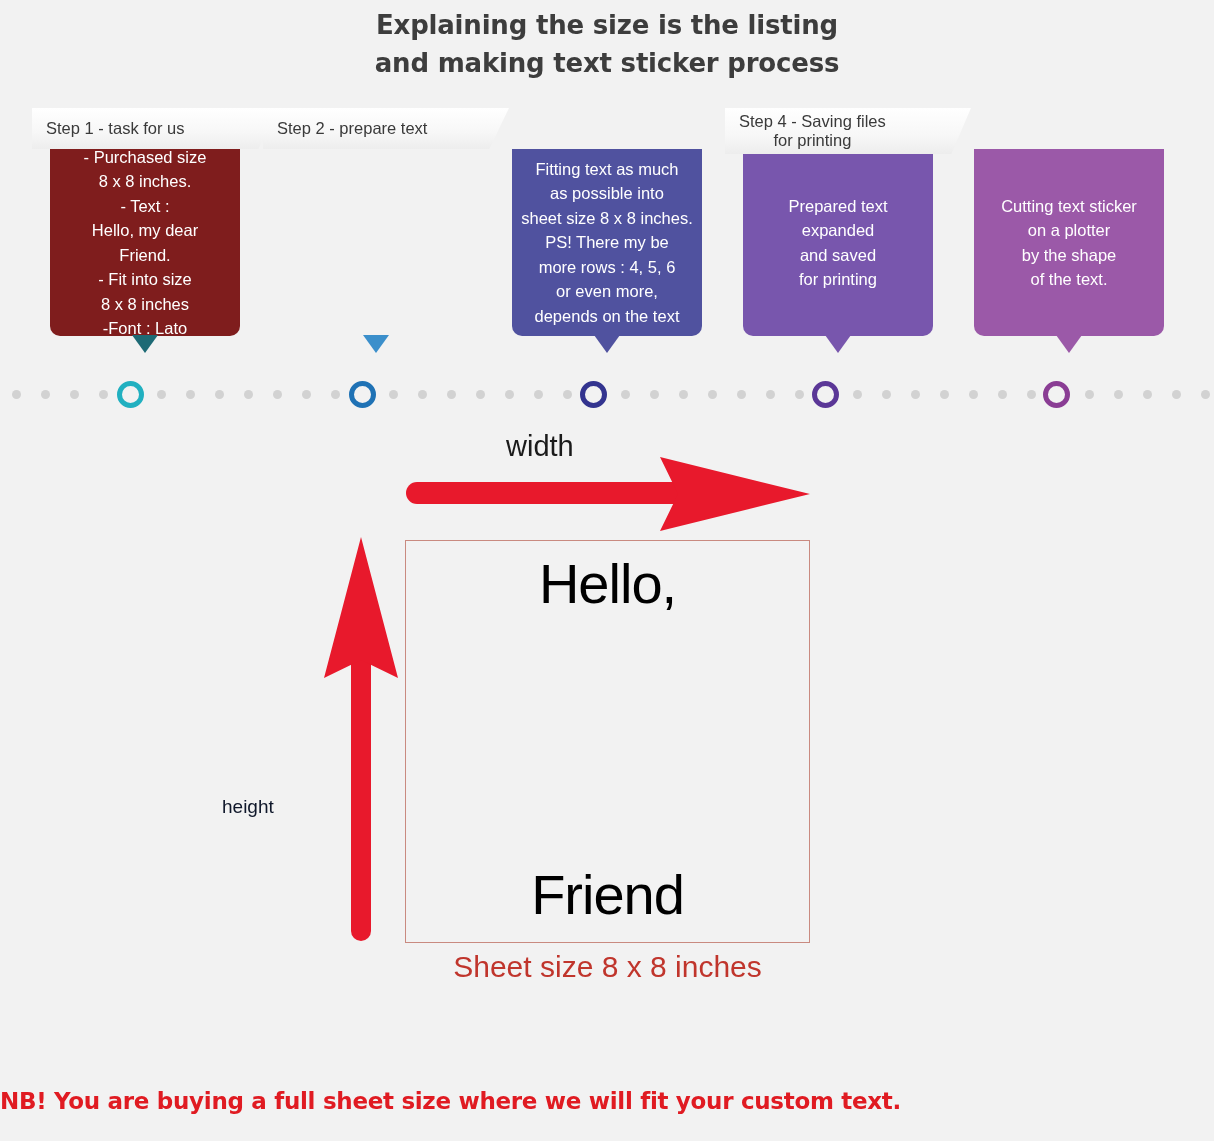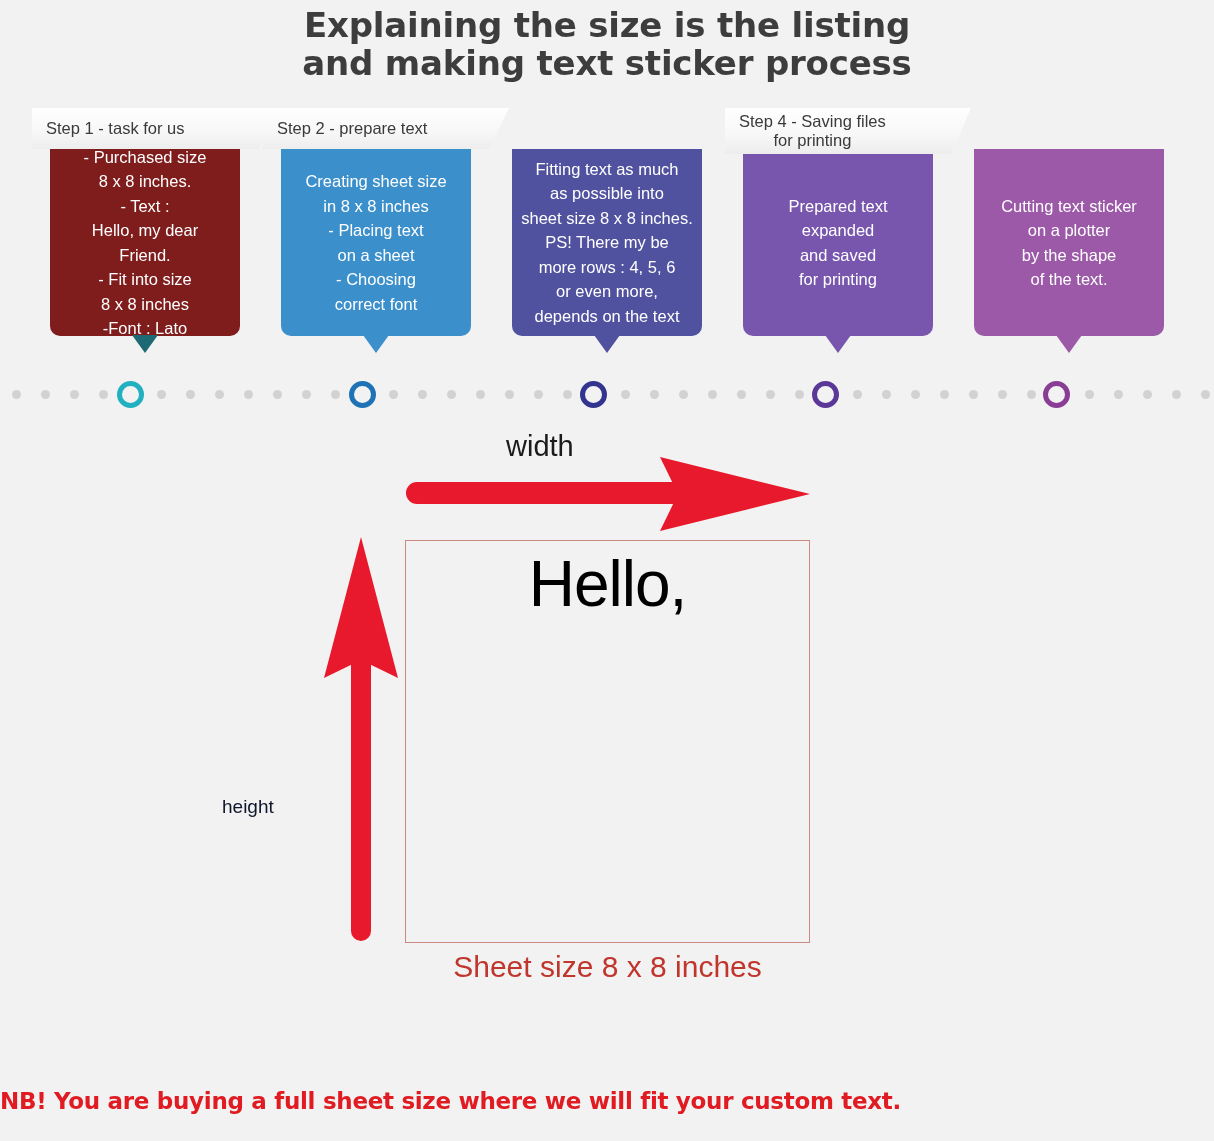--- a/index.html
+++ b/index.html
@@ -17,21 +17,21 @@
 
   
   #title {
     position: absolute;
     top: 6px;
     left: 0;
     width: 1214px;
     text-align: center;
     font-family: "DejaVu Sans", sans-serif;
     font-weight: 700;
-    font-size: 34px;
+    font-size: 26px;
     line-height: 38px;
     color: #3d3d3d;
     letter-spacing: -0.2px;
   }
   #title .tl { display: block; }
 
   
   #steps {
     position: absolute;
     top: 108px;
@@ -173,21 +173,21 @@
     position: absolute;
     left: 405px;
     top: 534px;
     width: 405px;
     height: 409px;
     display: flex;
     flex-direction: column;
     justify-content: space-between;
     align-items: center;
     font-family: "Liberation Sans", sans-serif;
-    font-size: 64px;
+    font-size: 56px;
     line-height: 96px;
     color: #000;
     letter-spacing: -1px;
     box-sizing: border-box;
     padding: 2px 0 0 0;
     white-space: nowrap;
   }
   #sheet-text .ln { display: block; }
   #sheet-caption {
     position: absolute;
@@ -237,30 +237,20 @@
         </div>
       </div>
       <div class="step-point" style="border-top-color: rgb(29, 106, 117);"></div>
       <div class="step-tab">
         <div>
           <span style="display: block;">Step 1 - task for us</span>
         </div>
       </div>
     </div>
     <div class="step s1">
-      <div class="step-body" style="background: rgb(59, 143, 203);">
-        <div>
-          <span class="btxt">Creating sheet size</span>
-          <span class="btxt">in 8 x 8 inches</span>
-          <span class="btxt">- Placing text</span>
-          <span class="btxt">on a sheet</span>
-          <span class="btxt">- Choosing</span>
-          <span class="btxt">correct font</span>
-        </div>
-      </div>
       <div class="step-point" style="border-top-color: rgb(59, 143, 203);"></div>
       <div class="step-tab">
         <div>
           <span style="display: block;">Step 2 - prepare text</span>
         </div>
       </div>
     </div>
     <div class="step s2">
       <div class="step-body" style="background: rgb(80, 82, 159);">
         <div>
@@ -362,16 +352,17 @@
     <polygon id="h-head" points="361,537 398,678 361,660 324,678" fill="#e8192c"></polygon>
   </g>
 </svg>
 
 <div id="width-label">width</div>
 <div id="height-label">height</div>
 
 <div id="sheet-box" style="border-color: rgb(201, 138, 128);"></div>
 <div id="sheet-text">
     <span class="ln">Hello,</span>
+    <span class="ln">Friend</span>
   </div>
 <div id="sheet-caption" style="color: rgb(192, 53, 44);">Sheet size 8 x 8 inches</div>
 
 <div id="footer-note" style="color: rgb(224, 27, 34);">NB! You are buying a full sheet size where we will fit your custom text.</div>
 
 </body></html>

